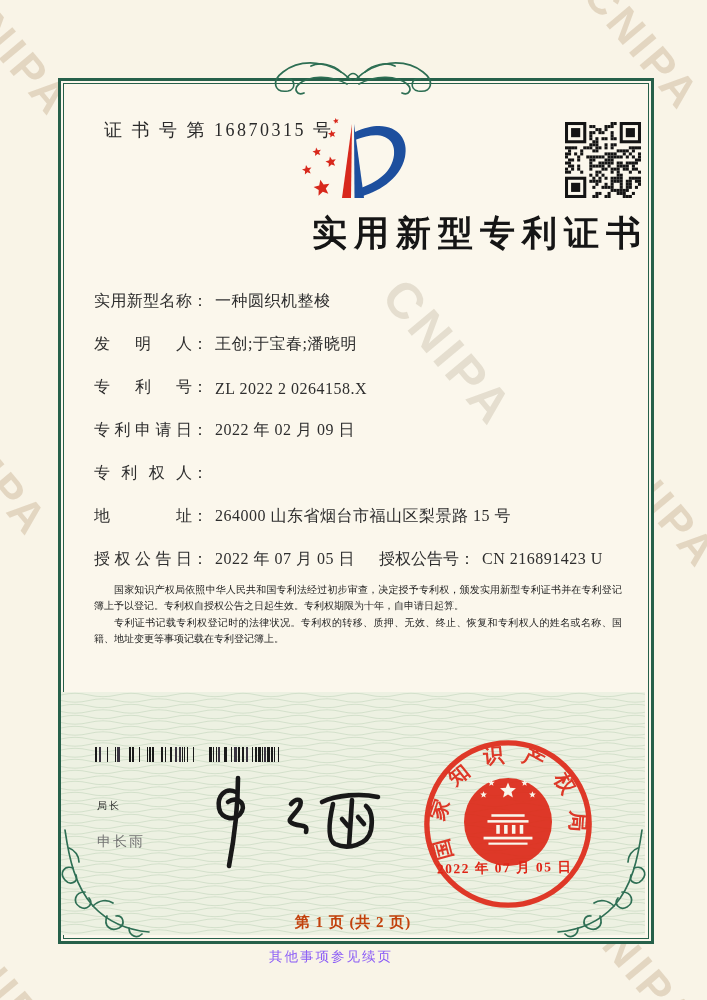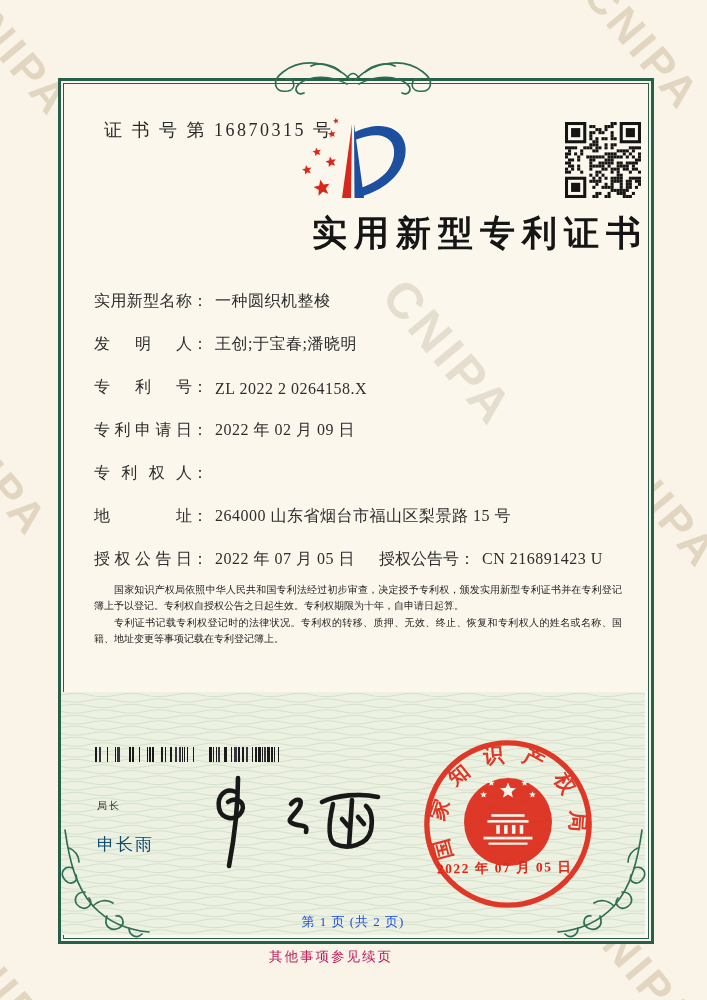--- a/index.html
+++ b/index.html
@@ -23,30 +23,30 @@
   .f-label{display:inline-block;width:98px;text-align:justify;text-align-last:justify;}
   .f-colon{margin-right:7px;}
   .f-val{letter-spacing:.5px;}
   .f-pair2{margin-left:24px;display:flex;align-items:baseline;margin-top:20px;}
   .body-text{position:absolute;left:94px;top:582px;width:528px;font-size:10px;
              line-height:1.63;color:#1e1e1e;text-align:justify;}
   .body-text p{margin:0;text-indent:2em;}
   .barcode{position:absolute;left:95px;top:747px;width:190px;height:16px;}
   .signer-title{position:absolute;left:97px;top:799px;font-size:10px;color:#1f1f1f;
                 font-family:"Liberation Sans",sans-serif;letter-spacing:2px;}
-  .signer-name{position:absolute;left:97px;top:833px;font-size:17px;color:#0c4a6e;
+  .signer-name{position:absolute;left:97px;top:833px;font-size:14px;color:#737373;
                font-family:Liberation Serif, serif;letter-spacing:2px;}
   .signature{position:absolute;left:196px;top:772px;width:195px;height:102px;}
   .seal{position:absolute;left:420px;top:736px;width:176px;height:176px;opacity:.93;}
   .seal-date{position:absolute;left:437px;top:859px;width:170px;font-size:13.5px;font-weight:bold;
              color:#df2415;letter-spacing:1.5px;transform:rotate(-1deg);}
   .pagenum{position:absolute;left:58px;top:913px;width:590px;text-align:center;
-           font-size:13px;color:#1d4ed8;letter-spacing:1px;}
+           font-size:15px;color:#c2410c;letter-spacing:1px;font-weight:bold;}
   .contnote{position:absolute;left:58px;top:948px;width:546px;text-align:center;
-            font-size:13.5px;color:#be185d;letter-spacing:2px;}
+            font-size:13.5px;color:#8b5cf6;letter-spacing:2px;}
   .ornament-top{position:absolute;left:243px;top:50px;width:220px;height:52px;}
   .ornament-bl{position:absolute;left:59px;top:828px;width:94px;height:110px;}
   .ornament-br{position:absolute;left:554px;top:828px;width:94px;height:110px;transform:scaleX(-1);}
 </style>
 </head>
 <body>
 
 <div class="page">
 
   <div class="wm" style="left:-18px;top:-24px;font-size:44px;transform:rotate(50deg);">CNIPA</div>

